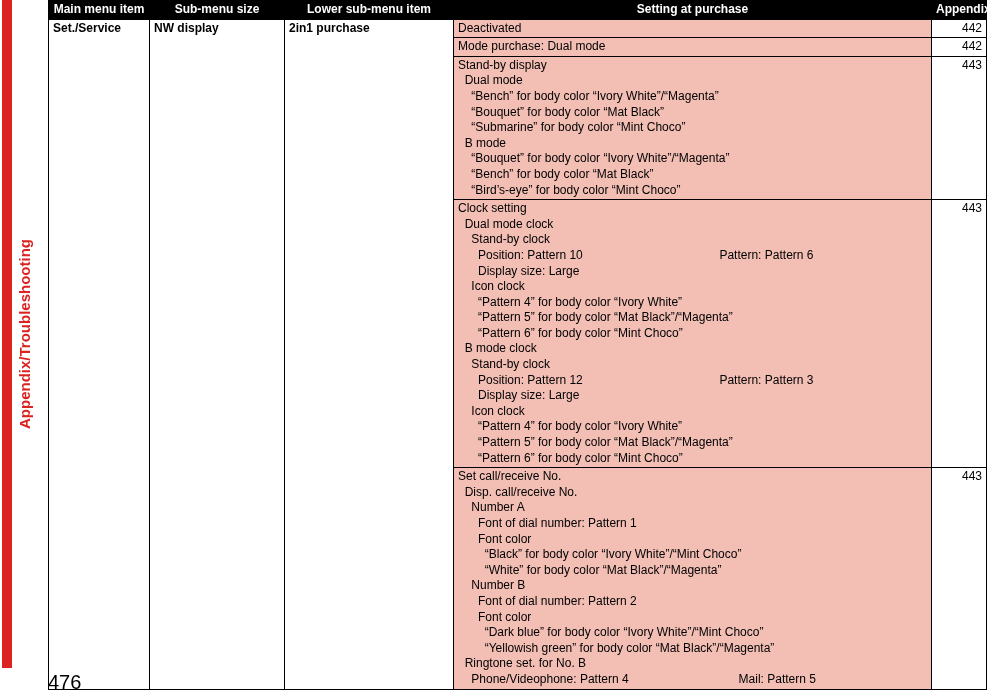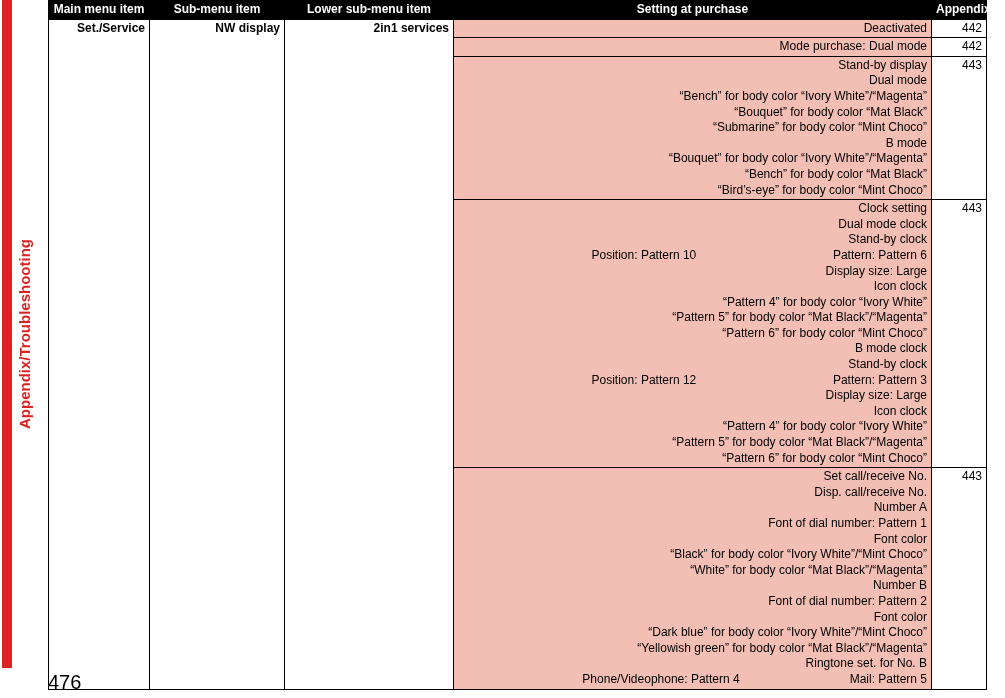--- a/index.html
+++ b/index.html
@@ -46,21 +46,20 @@
   table.settings {
     border-collapse: collapse;
     width: 100%;
     table-layout: fixed;
   }
   table.settings th, table.settings td {
     border: 1px solid #000;
     vertical-align: top;
     padding: 1px 4px;
     line-height: 1.3;
-    text-align: right;
   }
   table.settings th {
     background: #000;
     color: #fff;
     text-align: center;
     font-weight: bold;
     font-size: 12px;
   }
   th.col-main  { width: 92px; }
   th.col-sub   { width: 126px; }
@@ -85,31 +84,31 @@
 
   <div class="side-label">
     <div class="side-red"></div>
     <div class="side-text">Appendix/Troubleshooting</div>
   </div>
 
   <table class="settings">
     <thead>
       <tr>
         <th class="col-main">Main menu item</th>
-        <th class="col-sub">Sub-menu item</th>
+        <th class="col-sub">Sub-menu size</th>
         <th class="col-lower">Lower sub-menu item</th>
         <th class="col-set">Setting at purchase</th>
         <th class="col-ref">Appendix</th>
       </tr>
     </thead>
     <tbody>
       <tr>
         <td class="menu" rowspan="5">Set./Service</td>
         <td class="menu" rowspan="5">NW display</td>
-        <td class="menu" rowspan="5">2in1 services</td>
+        <td class="menu" rowspan="5">2in1 purchase</td>
         <td class="setting">
             <div class="nested">Deactivated</div>
           </td>
         <td class="ref">442</td>
       </tr>
       <tr>
         <td class="setting">
             <div class="nested">Mode purchase: Dual mode</div>
           </td>
         <td class="ref">442</td>

